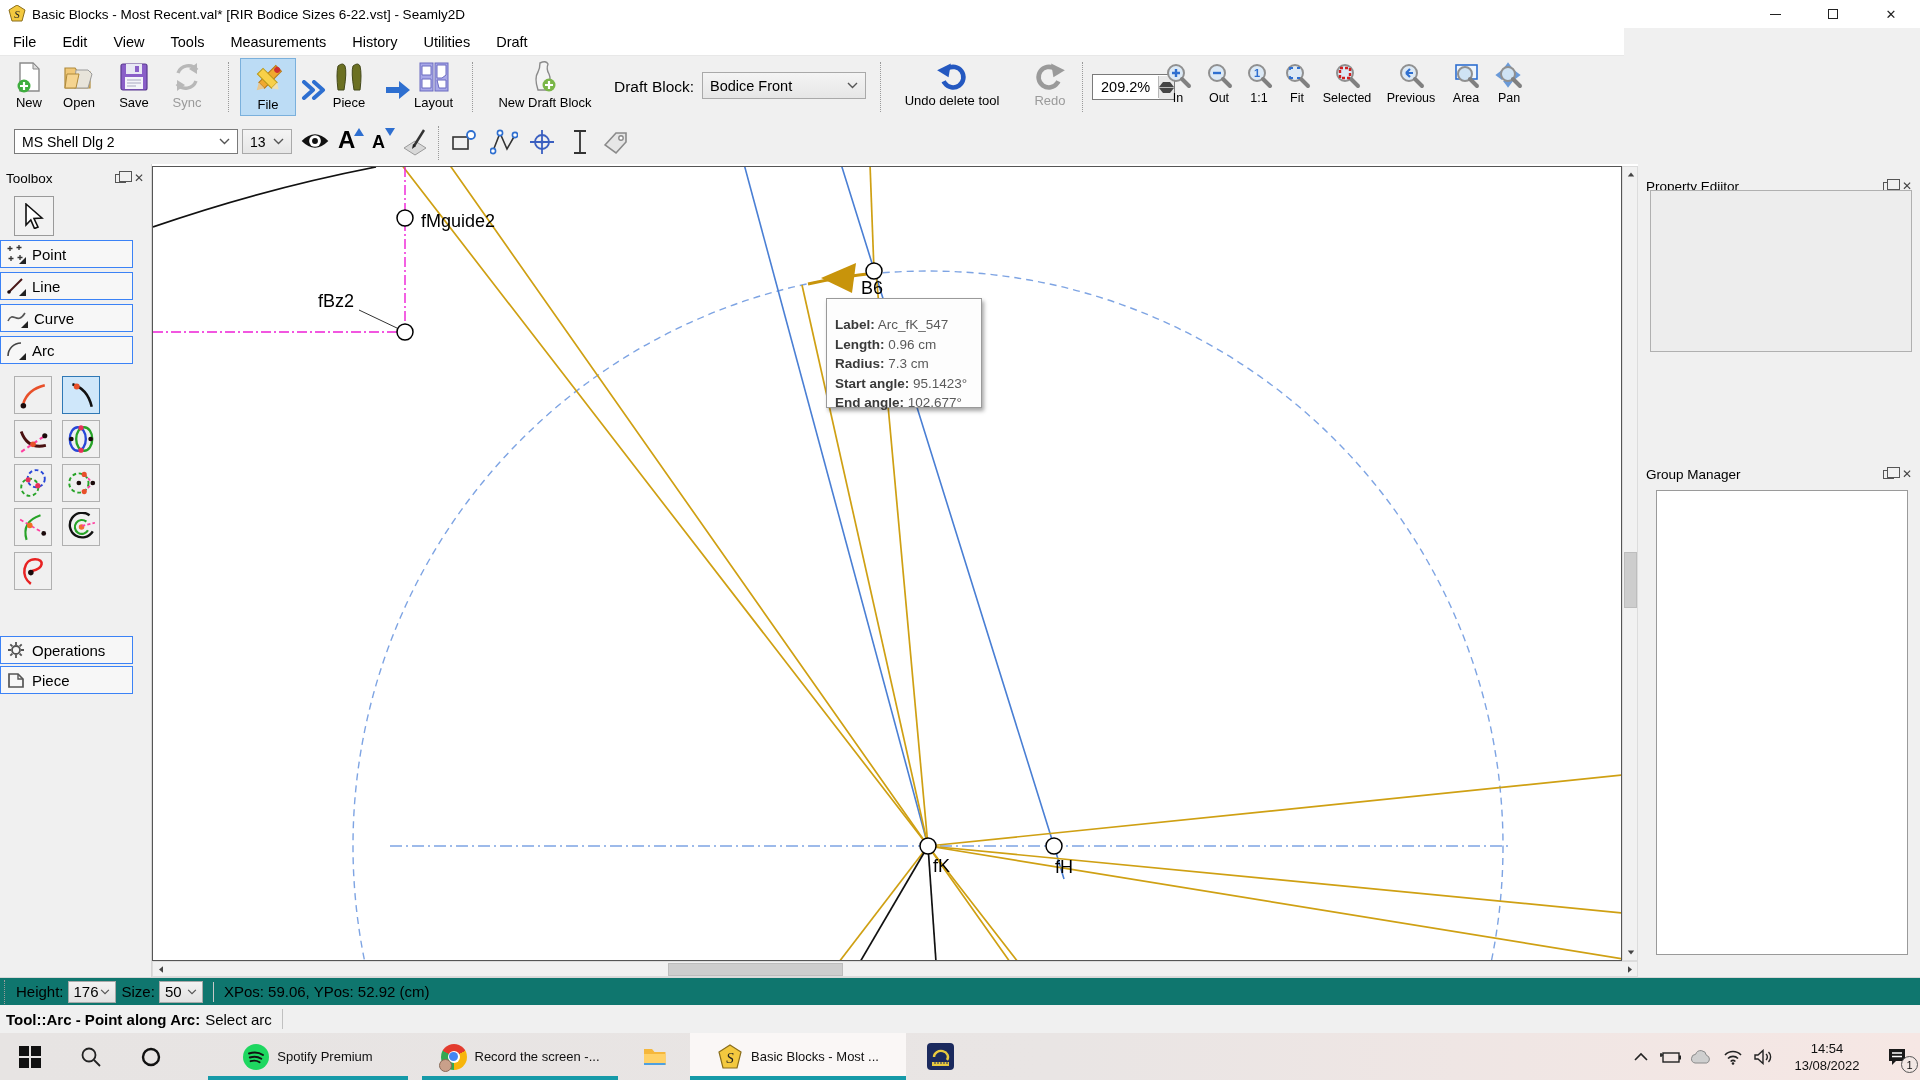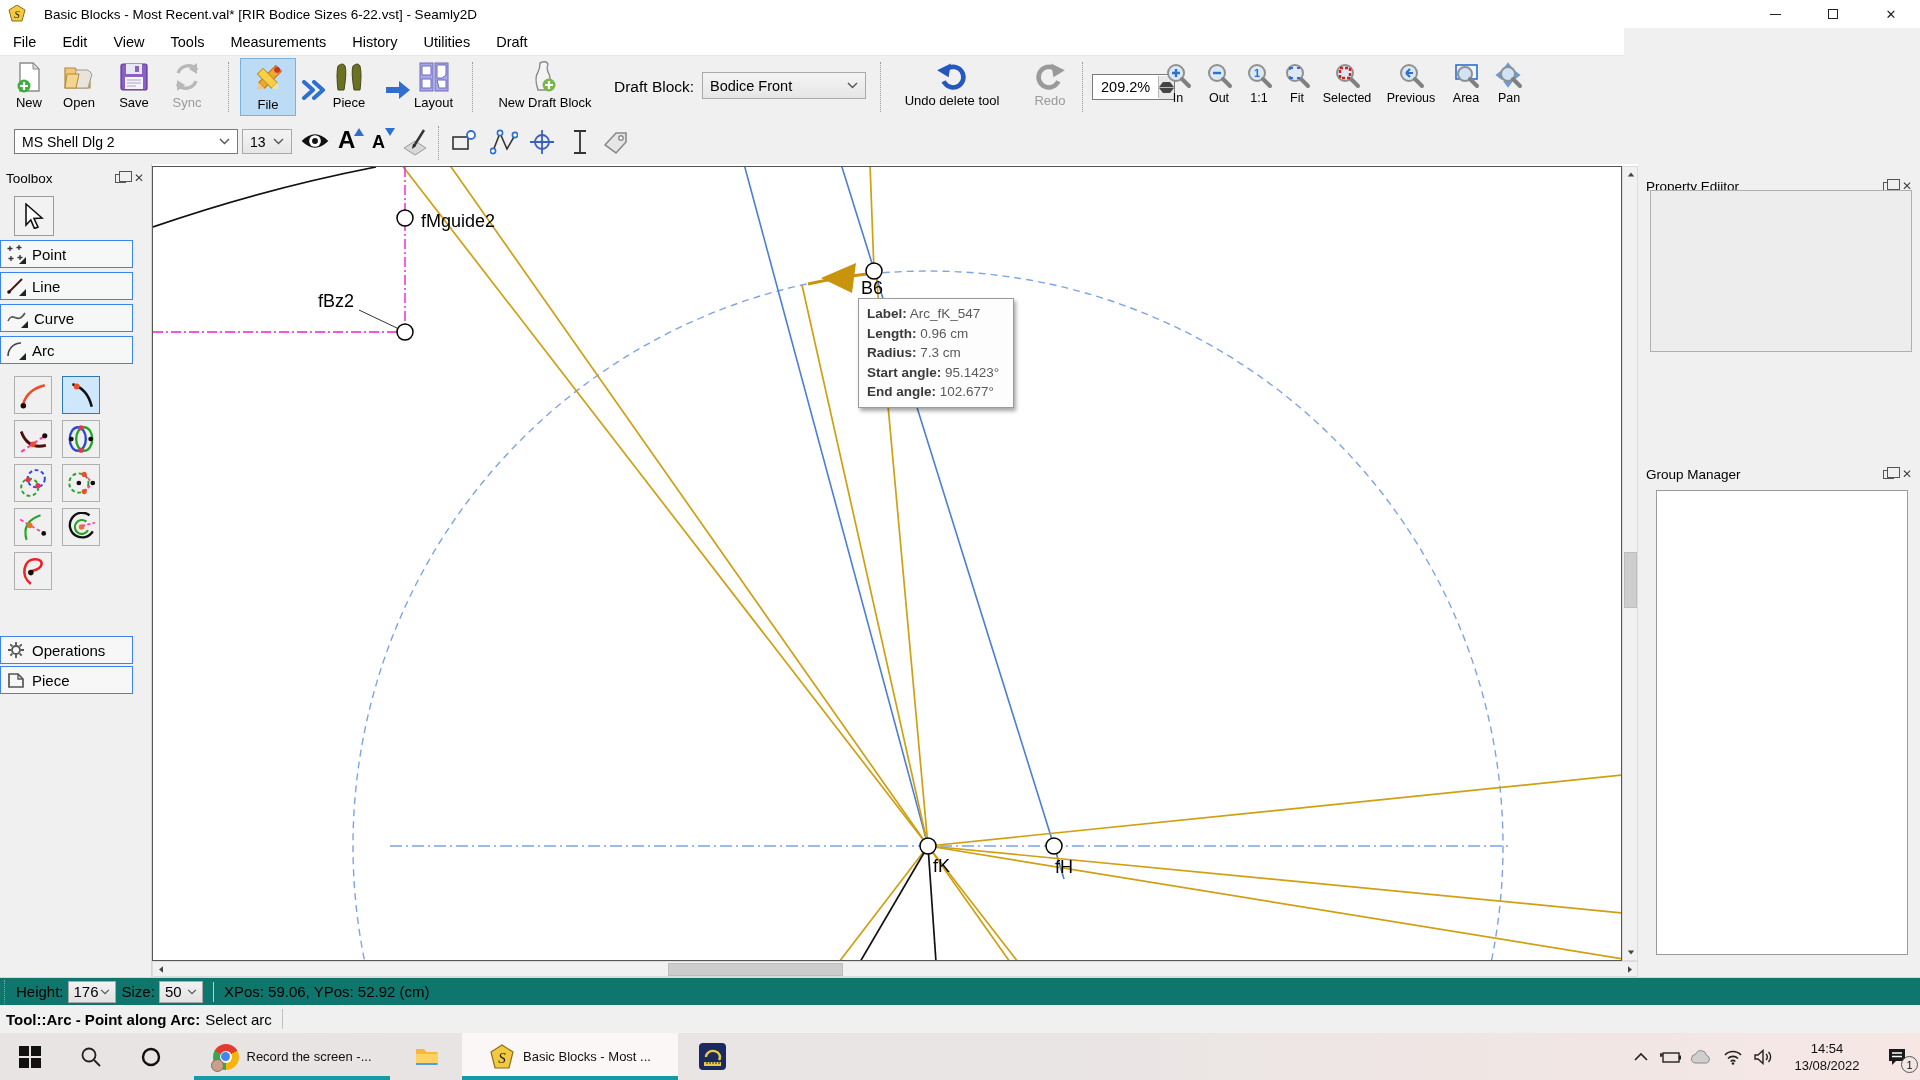--- a/index.html
+++ b/index.html
@@ -60,21 +60,21 @@
   .blk { fill:none; stroke:#111; stroke-width:1.7; }
   .mag { fill:none; stroke:#ee1fd6; stroke-width:1.4; stroke-dasharray:10 3 2 3; }
   .pt { fill:#fff; stroke:#000; stroke-width:1.5; }
   .plabel { font-family:"Liberation Sans",sans-serif; font-size:18px; fill:#000; }
   
   .sbar { background:#f1f1f1; border:1px solid #dcdcdc; }
   .sthumb { background:#cdcdcd; border:1px solid #bdbdbd; position:absolute; }
   .sarr { position:absolute; display:flex; align-items:center; justify-content:center; width:15px; height:15px; color:#505050; font-size:9px; }
 
   
-  #arc-tooltip { left:826px; top:298px; width:156px; height:110px; background:#fdfdfd; border:1px solid #9a9a9a; box-shadow:2px 3px 4px rgba(0,0,0,0.35); padding:5px 8px; z-index:30;margin-left:32px; }
+  #arc-tooltip { left:826px; top:298px; width:156px; height:110px; background:#fdfdfd; border:1px solid #9a9a9a; box-shadow:2px 3px 4px rgba(0,0,0,0.35); padding:16px 8px; z-index:30; }
   .tt-row { font-size:13.5px; line-height:19.5px; color:#5a5a5a; white-space:nowrap; }
   .tt-row b { color:#3a3a3a; }
 
   
   #rightdock { left:1642px; top:164px; width:278px; height:813px; background:#f0f0f0; }
   .dock-header { position:absolute; left:0; width:278px; height:24px; display:flex; align-items:center; }
   .dock-title { font-size:13.5px; color:#000; margin-left:4px; flex:1; }
   .float-ico { width:11px; height:9px; border:1px solid #555; position:relative; background:#f0f0f0; }
   .float-ico::before { content:""; position:absolute; left:3px; top:-4px; width:11px; height:9px; border:1px solid #555; background:#f0f0f0; }
 
@@ -94,21 +94,21 @@
 </head>
 <body>
 
 <div id="root">
 
   <div id="titlebar" class="abs">
     <svg class="abs" style="left:8px;top:5px" width="18" height="18" viewBox="0 0 18 18">
       <polygon points="9,0 17,5 14,16 4,16 1,5" fill="#f3c93f" stroke="#8a6d1a" stroke-width="1"></polygon>
       <text x="9" y="13" font-size="11" font-style="italic" text-anchor="middle" fill="#222" font-family="Liberation Serif,serif">S</text>
     </svg>
-    <div id="title-text" style="margin-left:44px">Basic Blocks - Most Recent.val* [RIR Bodice Sizes 6-22.vst] - Seamly2D</div>
+    <div id="title-text" style="margin-left:32px">Basic Blocks - Most Recent.val* [RIR Bodice Sizes 6-22.vst] - Seamly2D</div>
     <div id="win-controls">
       <div class="winbtn">
           <div class="mini-bar"></div>
         </div>
       <div class="winbtn">
           <div class="maxi-box"></div>
         </div>
       <div class="winbtn">
           <span>✕</span>
         </div>
@@ -647,20 +647,28 @@
       <svg width="22" height="22" viewBox="0 0 22 22">
         <circle cx="9" cy="9" r="6.5" fill="none" stroke="#222" stroke-width="1.8"></circle>
         <line x1="14" y1="14" x2="20" y2="20" stroke="#222" stroke-width="1.8"></line>
       </svg>
     </div>
     <div class="tb-item" style="width:58px">
       <svg width="22" height="22" viewBox="0 0 22 22">
         <circle cx="11" cy="11" r="8" fill="none" stroke="#111" stroke-width="2.4"></circle>
       </svg>
     </div>
+    <div class="tb-item" style="width:200px;margin-left:28px">
+      <svg width="26" height="26" viewBox="0 0 26 26">
+        <circle cx="13" cy="13" r="13" fill="#1ed760"></circle>
+        <path d="M6 9.5 q8 -2.5 14 1.5 M6.8 13.5 q6.5 -2 11.5 1.2 M7.6 17.2 q5 -1.5 9 1" fill="none" stroke="#121212" stroke-width="1.9" stroke-linecap="round"></path>
+      </svg>
+      <span class="app-label">Spotify Premium</span>
+      <div class="runline" style="background:#169aa8"></div>
+    </div>
     <div class="tb-item" style="width:196px;margin-left:14px">
       <div style="position:relative;width:26px;height:26px">
         <div style="width:26px;height:26px;border-radius:50%;background:conic-gradient(from -60deg,#e33b2e 0 120deg,#f7b50c 120deg 240deg,#34a853 240deg 360deg)"></div>
         <div style="position:absolute;left:7px;top:7px;width:12px;height:12px;border-radius:50%;background:#fff"></div>
         <div style="position:absolute;left:8.5px;top:8.5px;width:9px;height:9px;border-radius:50%;background:#4285f4"></div>
         <div style="position:absolute;left:-2px;bottom:-2px;width:13px;height:13px;border-radius:50%;background:#c9a08a;border:1px solid #8a6a58"></div>
       </div>
       <span class="app-label">Record the screen -...</span>
       <div class="runline" style="background:#169aa8"></div>
     </div>

